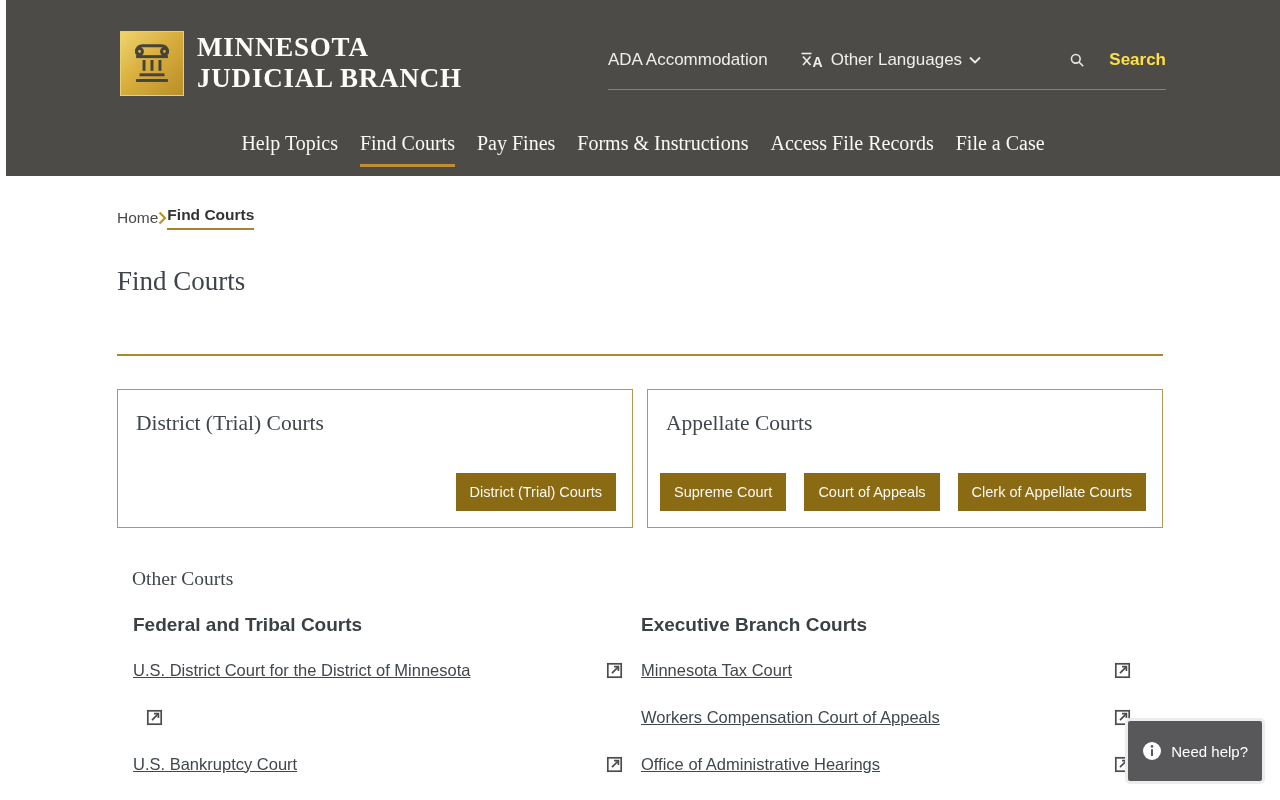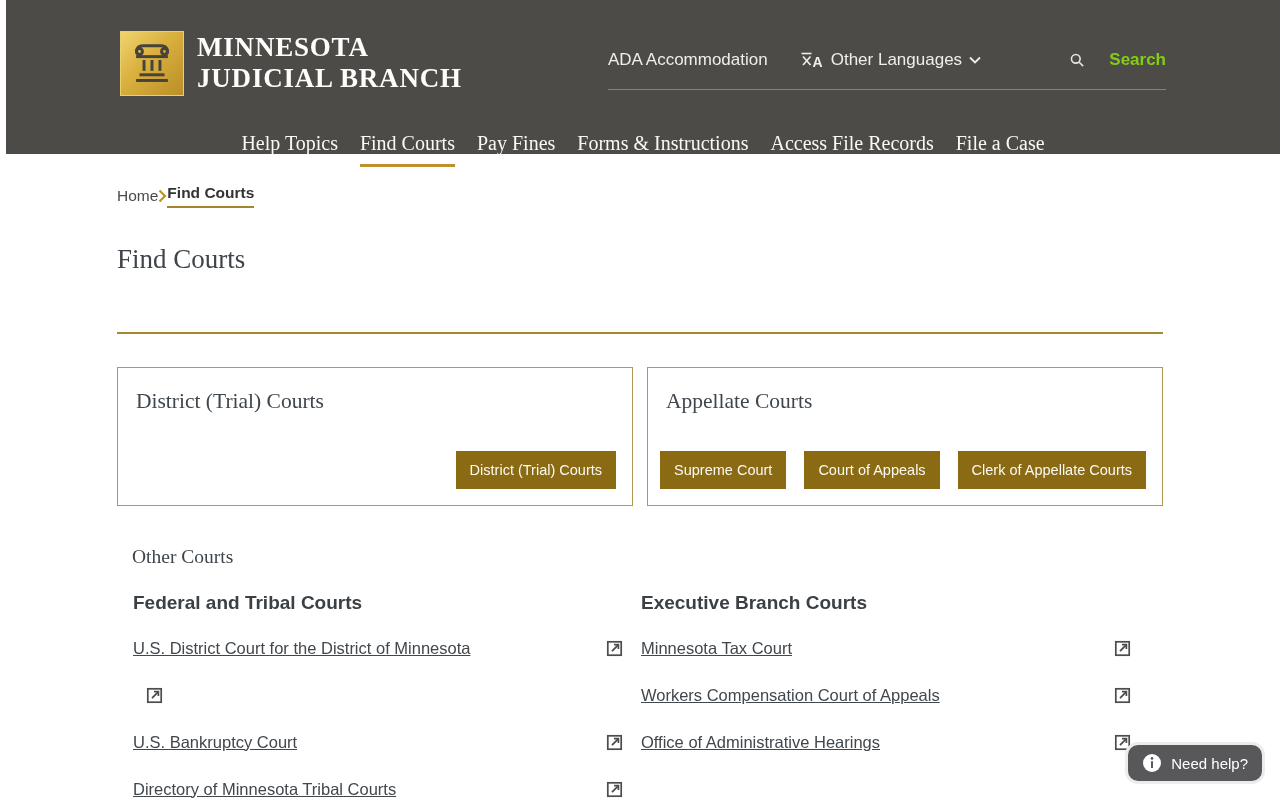--- a/index.html
+++ b/index.html
@@ -1,38 +1,38 @@
 <!DOCTYPE html>
 <html><head>
 <meta charset="utf-8">
 <style>
   * { margin:0; padding:0; box-sizing:border-box; }
   html,body { width:1280px; height:800px; overflow:hidden; background:#fff;
               font-family:"Liberation Sans", sans-serif; }
 
   
-  .site-header { background:#4d4b48; height:154px;margin-left:6px; }
+  .site-header { background:#4d4b48; height:176px;margin-left:6px; }
   .header-container { width:1046px; margin:0 auto; }
   .header-top { display:flex; justify-content:space-between; align-items:flex-start; }
 
   .logo-block { display:flex; align-items:flex-start; gap:13px; padding-top:31px; }
   .logo-box { width:64px; height:65px; flex:0 0 auto;
               background:linear-gradient(135deg,#f0d46e 0%, #d9af3e 45%, #b98f28 100%);
               border:1px solid #e7cf74; display:flex; align-items:center; justify-content:center; }
   .wordmark { font-family:"Liberation Serif", serif; font-weight:700; color:#fdfdfc;
               font-size:27px; line-height:31px; letter-spacing:0.8px; margin-top:1px; }
 
   .utility { width:558px; display:flex; align-items:center; gap:8px;
              margin-top:50px; padding-bottom:19px; border-bottom:1px solid #a5822a;
              color:#efeeec; font-size:17px; }
   .utility a { color:#efeeec; text-decoration:none; }
   .ada-link { margin-right:24px; }
   .lang-group { display:flex; align-items:center; gap:7px; cursor:pointer; }
   .search-group { margin-left:auto; display:flex; align-items:center; gap:23px;
-                  font-weight:700; color:#84cc16; cursor:pointer; }
+                  font-weight:700; color:#fde047; cursor:pointer; }
 
   .main-nav { display:flex; justify-content:center; gap:22px; margin-top:36px;
               font-family:"Liberation Serif", serif; font-size:20px; color:#faf9f7; }
   .nav-item { padding-bottom:9px; cursor:pointer; border-bottom:3px solid transparent; }
   .nav-item.active { border-bottom-color:#c09030; }
 
   
   .breadcrumb { margin:30px 117px 0; display:flex; align-items:center; 
                 font-size:15.5px; color:#4a4a4a; }
   .breadcrumb a { color:#4a4a4a; text-decoration:none; }
@@ -58,22 +58,22 @@
   .other-title { font-family:"Liberation Serif", serif; font-size:19.5px; font-weight:500;
                  color:#3f464c; margin-bottom:24px; }
   .courts-columns { display:grid; grid-template-columns:1fr 1fr; gap:16px; margin-left:1px; }
   .col-heading { font-size:19px; font-weight:700; color:#3b4045; margin-bottom:24px; }
   .link-row { display:flex; justify-content:space-between; align-items:center; margin-bottom:27px; }
   .link-row a { color:#40474d; font-size:16.5px; text-decoration:underline;text-align:center; }
   .ext-icon { flex:0 0 auto; margin-left:12px; cursor:pointer; display:flex; }
 
   
   .need-help { position:fixed; right:15px; bottom:16px; background:#58585a; color:#ffffff;
-               display:flex; align-items:center; gap:9px; font-size:15px; padding:8px 14px;
-               border:3px solid #ececec; border-radius:13px; cursor:pointer; }
+               display:flex; align-items:center; gap:9px; font-size:15px; padding:20px 14px;
+               border:3px solid #ececec; border-radius:5px; cursor:pointer; }
 </style>
 </head>
 <body>
 
 <header class="site-header">
   <div class="header-container">
     <div class="header-top">
       <div class="logo-block">
         <div class="logo-box">
           <svg viewBox="0 0 44 44" width="50" height="50">

